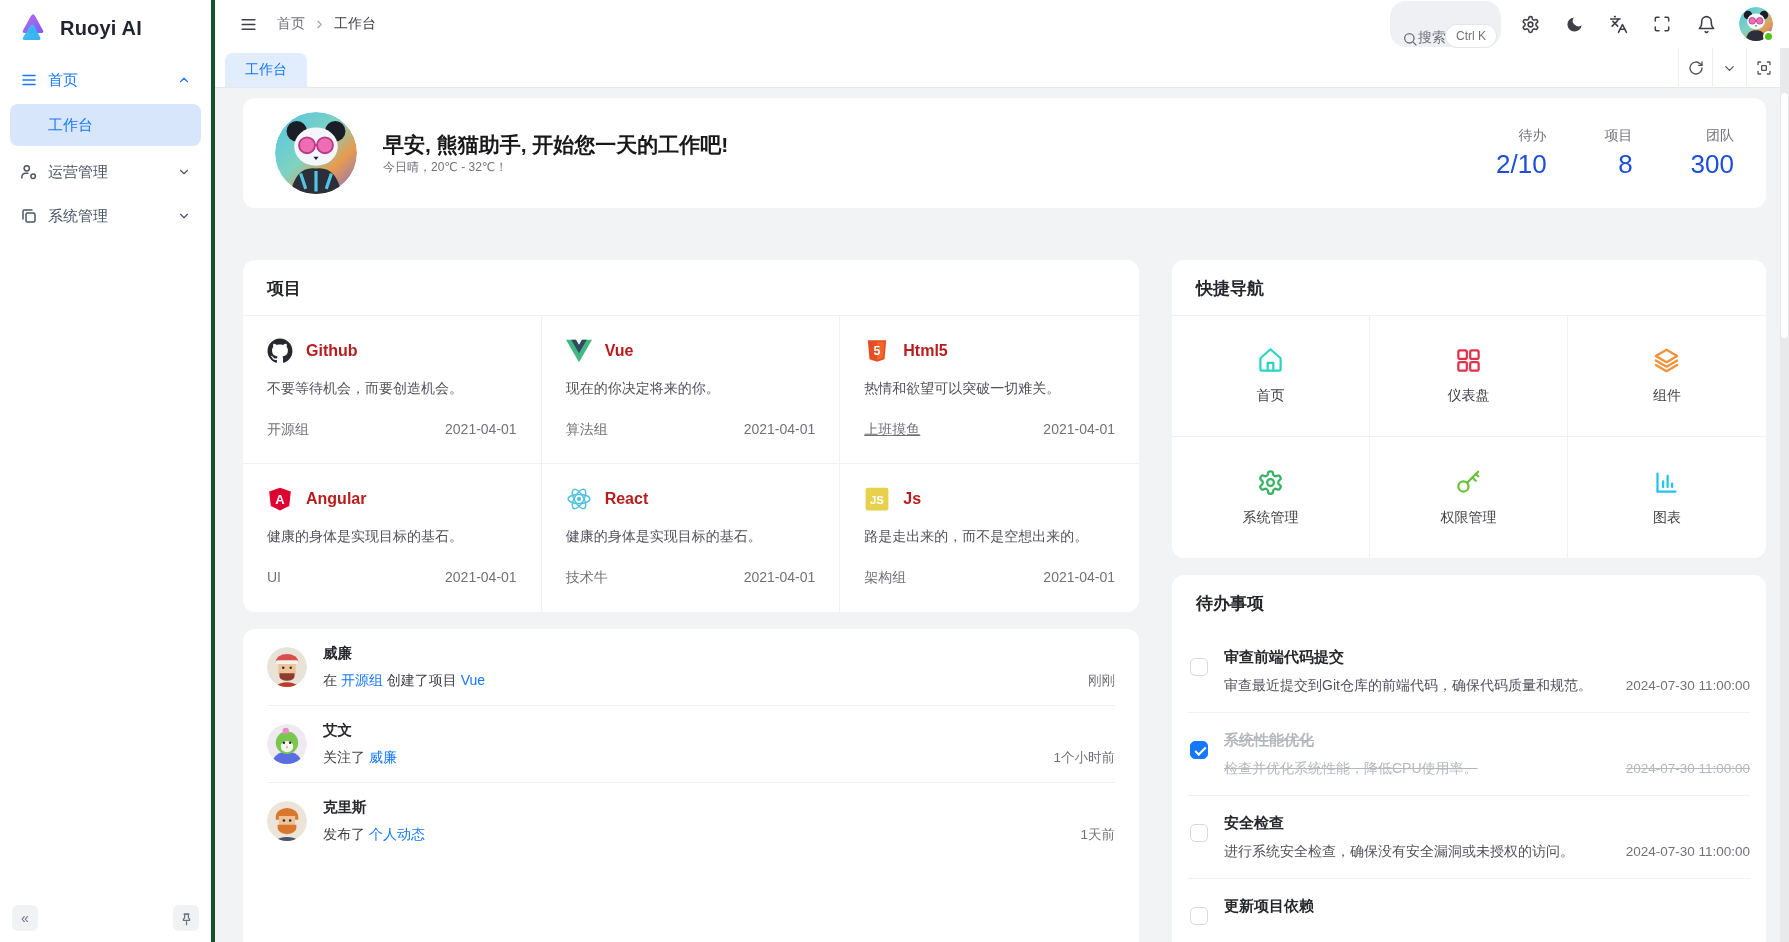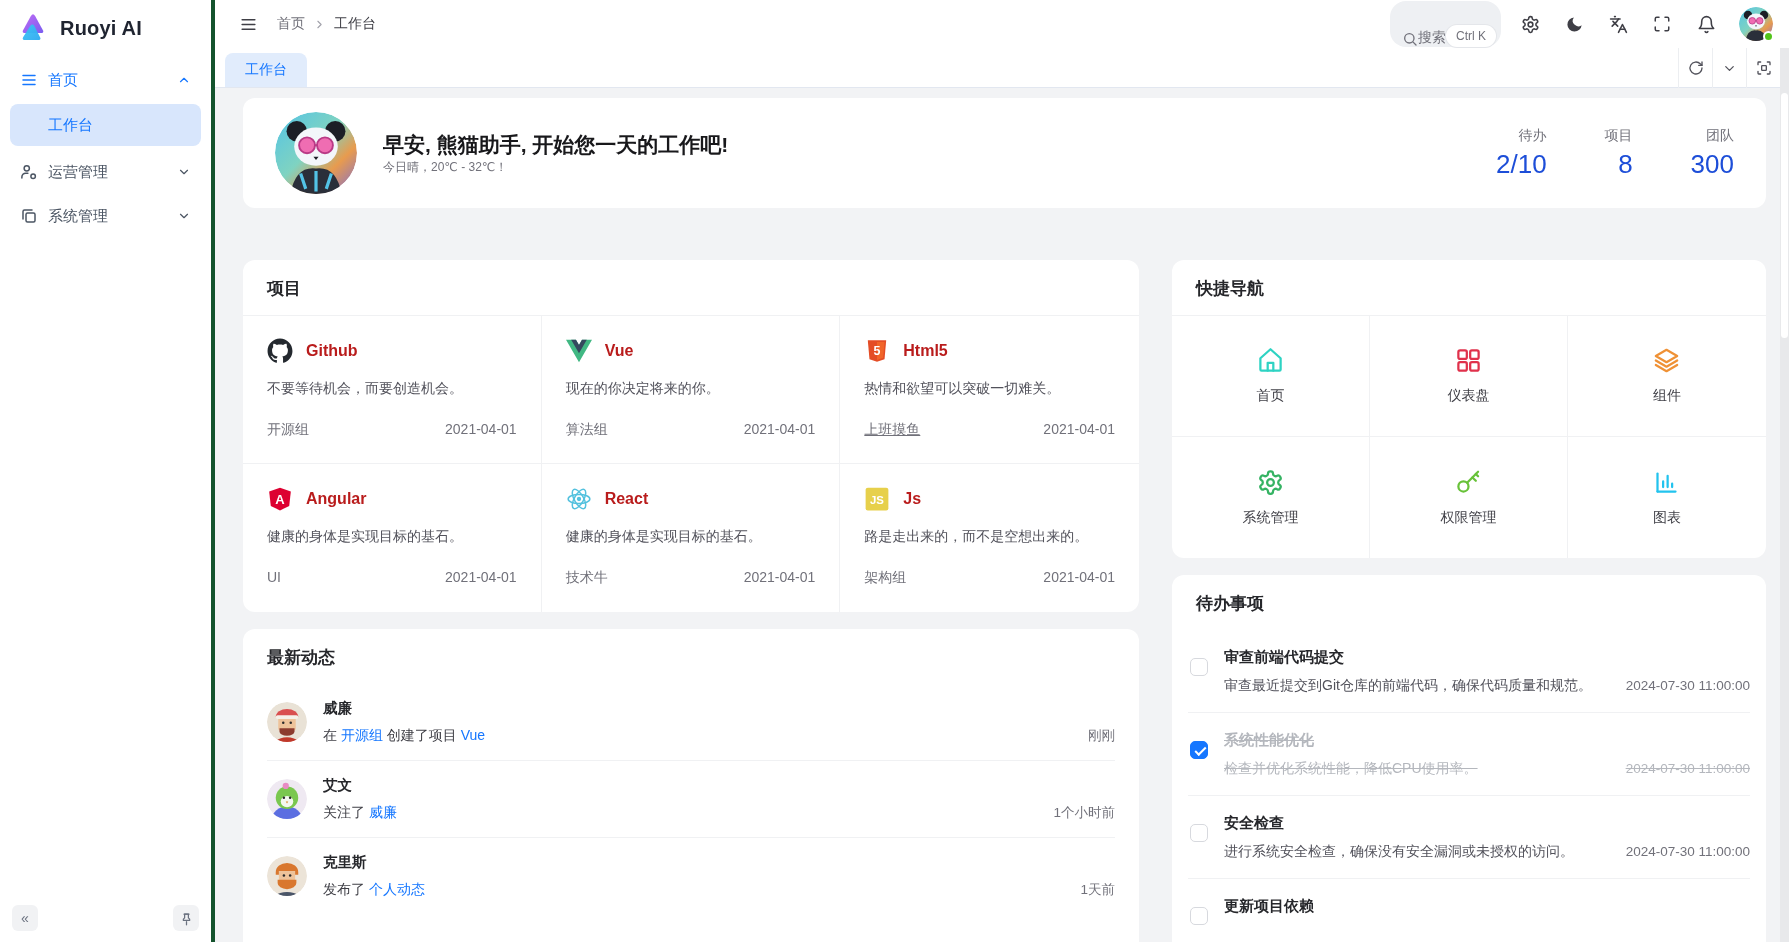--- a/index.html
+++ b/index.html
@@ -452,21 +452,20 @@
                 <div class="proj-foot">
                   <span class="proj-group">架构组</span>
                   <span class="proj-date">2021-04-01</span>
                 </div>
               </div>
 
             </div>
           </section>
 
           <section class="card" style="min-height:420px;">
-            <div class="card-title">最新动态</div>
             <div class="act-list">
 
               <div class="act-item">
                 <div class="act-avatar">
                   <svg viewBox="0 0 64 64">
                     <circle cx="32" cy="32" r="32" fill="#e9e2d6"></circle>
                     <path d="M10 64q22-15 44 0z" fill="#c0392b"></path>
                     <rect x="18" y="24" width="28" height="22" rx="4" fill="#eec39a"></rect>
                     <path d="M14 24a18 13 0 0 1 36 0z" fill="#d94f4f"></path>
                     <rect x="14" y="21" width="36" height="6" rx="3" fill="#f5f0e8"></rect>

